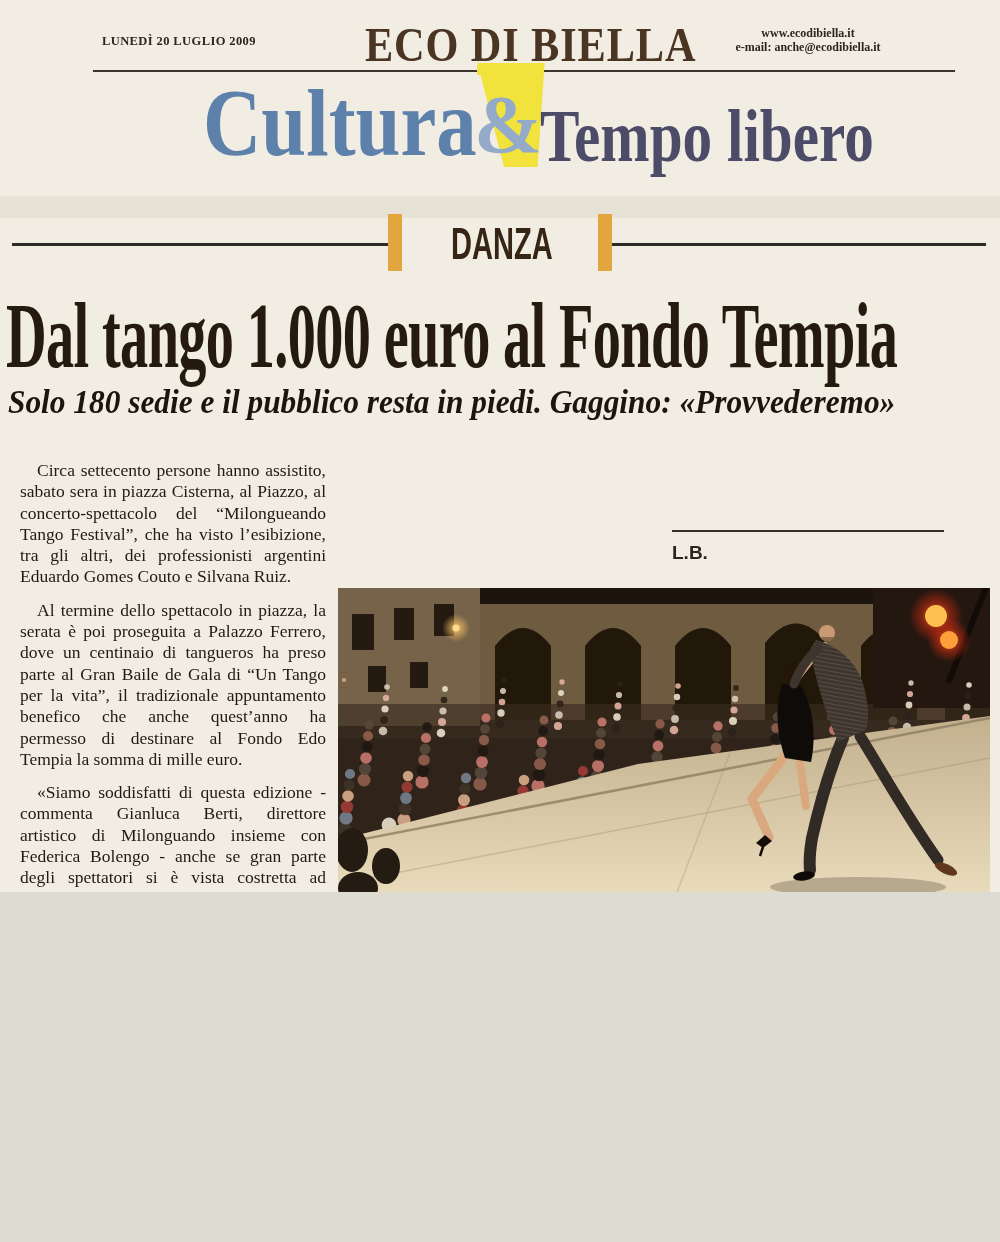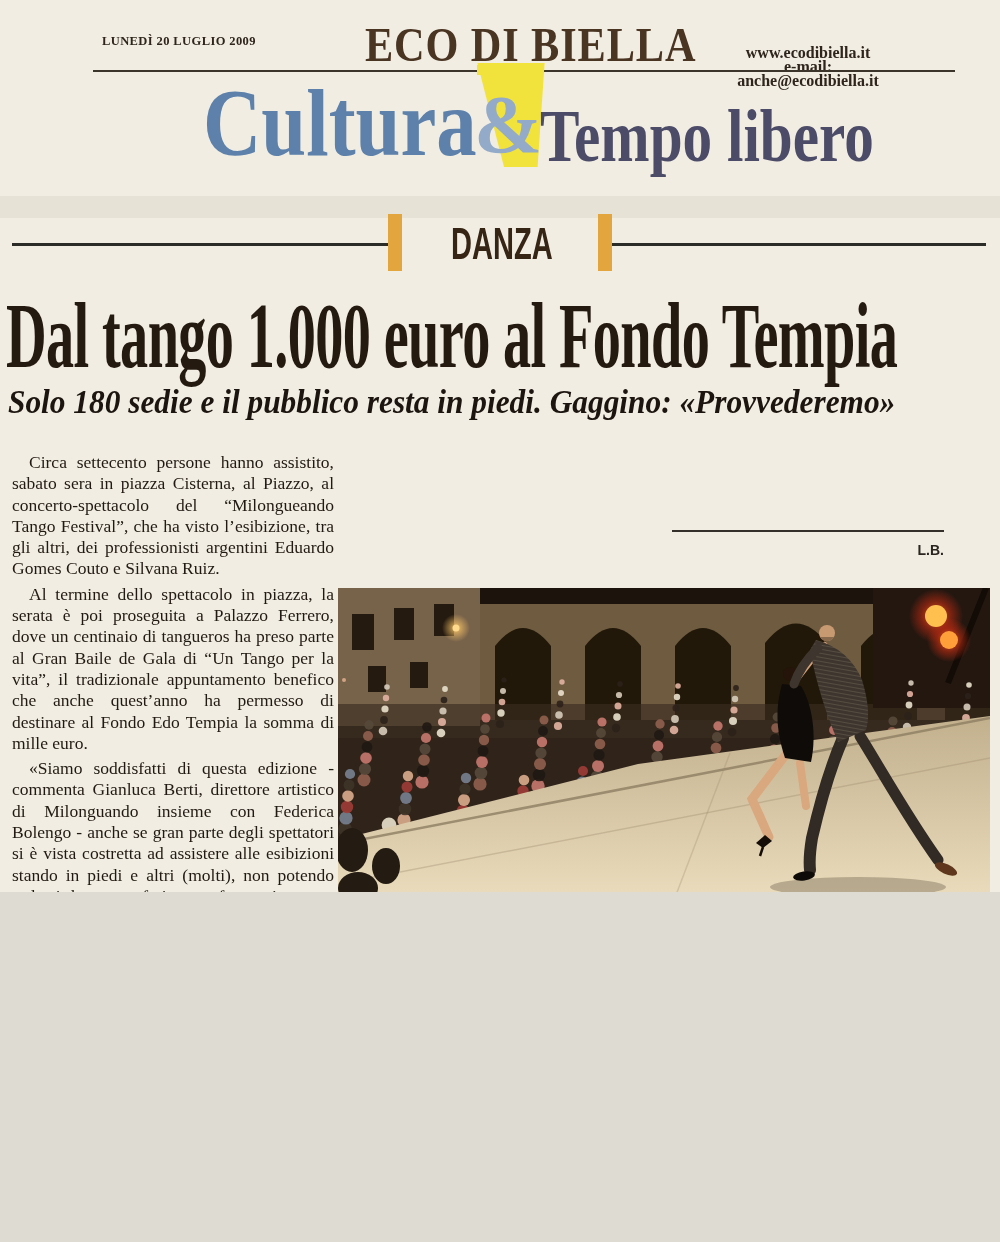--- a/index.html
+++ b/index.html
@@ -4,22 +4,22 @@
 <style>
   html,body{margin:0;padding:0;background:#dedbd2;}
   .page{position:relative;width:1000px;height:892px;margin:0 auto;background:#f1ede3;overflow:hidden;
         font-family:"Liberation Serif",serif;color:#211a12;}
   .abs{position:absolute;}
 
   
   .date{left:102px;top:34px;font-size:12.5px;font-weight:bold;letter-spacing:.4px;color:#2e261c;}
   .masthead{left:365px;top:16px;font-size:47px;font-weight:bold;color:#4a3422;letter-spacing:1px;
             transform:scale(.9,1.05);transform-origin:0 0;white-space:nowrap;}
-  .contact{left:728px;top:26px;width:160px;text-align:center;font-size:16px;font-weight:bold;
-           line-height:14px;color:#2e261c;margin-top:20px;}
+  .contact{left:728px;top:26px;width:160px;text-align:center;font-size:12px;font-weight:bold;
+           line-height:14px;color:#2e261c;}
   .mast-rule{left:93px;top:70px;width:862px;height:2px;background:#3b352b;}
   .mast-rule-hi{left:477px;top:65px;width:66px;height:10px;background:#f1e145;}
   .beam{left:476px;top:63px;width:70px;height:104px;background:#f2e33c;
         clip-path:polygon(2% 0,98% 0,88% 100%,40% 100%);}
 
   .cultura{left:203px;top:68px;font-size:95px;font-weight:bold;color:#5d81aa;
            transform:scale(.85,1);transform-origin:0 0;white-space:nowrap;}
   .amp{left:474px;top:78px;font-size:82px;font-weight:bold;color:#93abc9;}
   .tempolibero{left:540px;top:94px;font-size:74px;font-weight:bold;color:#4c4b68;
                transform:scale(.8,1);transform-origin:0 0;white-space:nowrap;}
@@ -35,27 +35,27 @@
           color:#362514;transform:scale(.66,1);transform-origin:0 0;white-space:nowrap;}
 
   
   .headline{left:6px;top:282px;font-size:88px;font-weight:bold;color:#241a10;letter-spacing:-1px;
             transform:scale(.64,1.06);transform-origin:0 0;white-space:nowrap;}
   .deck{left:8px;top:384px;font-size:33px;font-weight:bold;font-style:italic;color:#1c150f;
         transform:scale(.95,1);transform-origin:0 0;white-space:nowrap;}
 
   
   .col{font-size:17.5px;line-height:21.3px;text-align:justify;}
-  .col p{margin:4px;text-indent:17px;}
+  .col p{margin:12px;text-indent:17px;}
   .col1{left:8px;top:448px;width:330px;}
   .col2{left:346px;top:448px;width:310px;}
   .col3{left:674px;top:448px;width:312px;}
   .byrule{left:672px;top:530px;width:272px;height:2px;background:#35302a;}
-  .byline{left:672px;top:542px;width:272px;text-align:right;font-family:"Liberation Sans",sans-serif;
-          font-size:14px;font-weight:bold;color:#2a251f;}
+  .byline{left:672px;top:542px;width:272px;text-align:left;font-family:"Liberation Sans",sans-serif;
+          font-size:19px;font-weight:bold;color:#2a251f;}
 
   
   .photo{left:338px;top:588px;width:652px;height:328px;overflow:hidden;background:#241a10;}
   .capbar{left:854px;top:969px;width:110px;height:16px;background:#f4cf1e;}
   .caption{left:854px;top:996px;width:102px;font-family:"Liberation Sans",sans-serif;
            font-size:15px;font-weight:bold;line-height:19.5px;color:#7f1d1d;}
   .cutoff{left:854px;top:1136px;width:110px;height:6px;}
   .cutoff span{display:inline-block;height:4px;background:#3d3b36;margin-right:9px;vertical-align:top;}
   .cutoff .a{width:30px;} .cutoff .b{width:22px;}
 </style>

